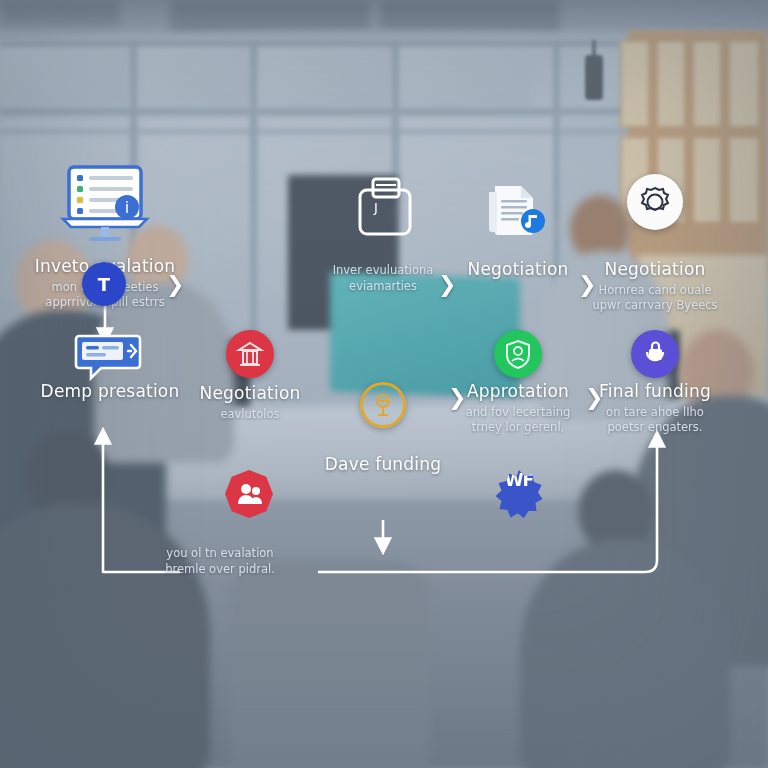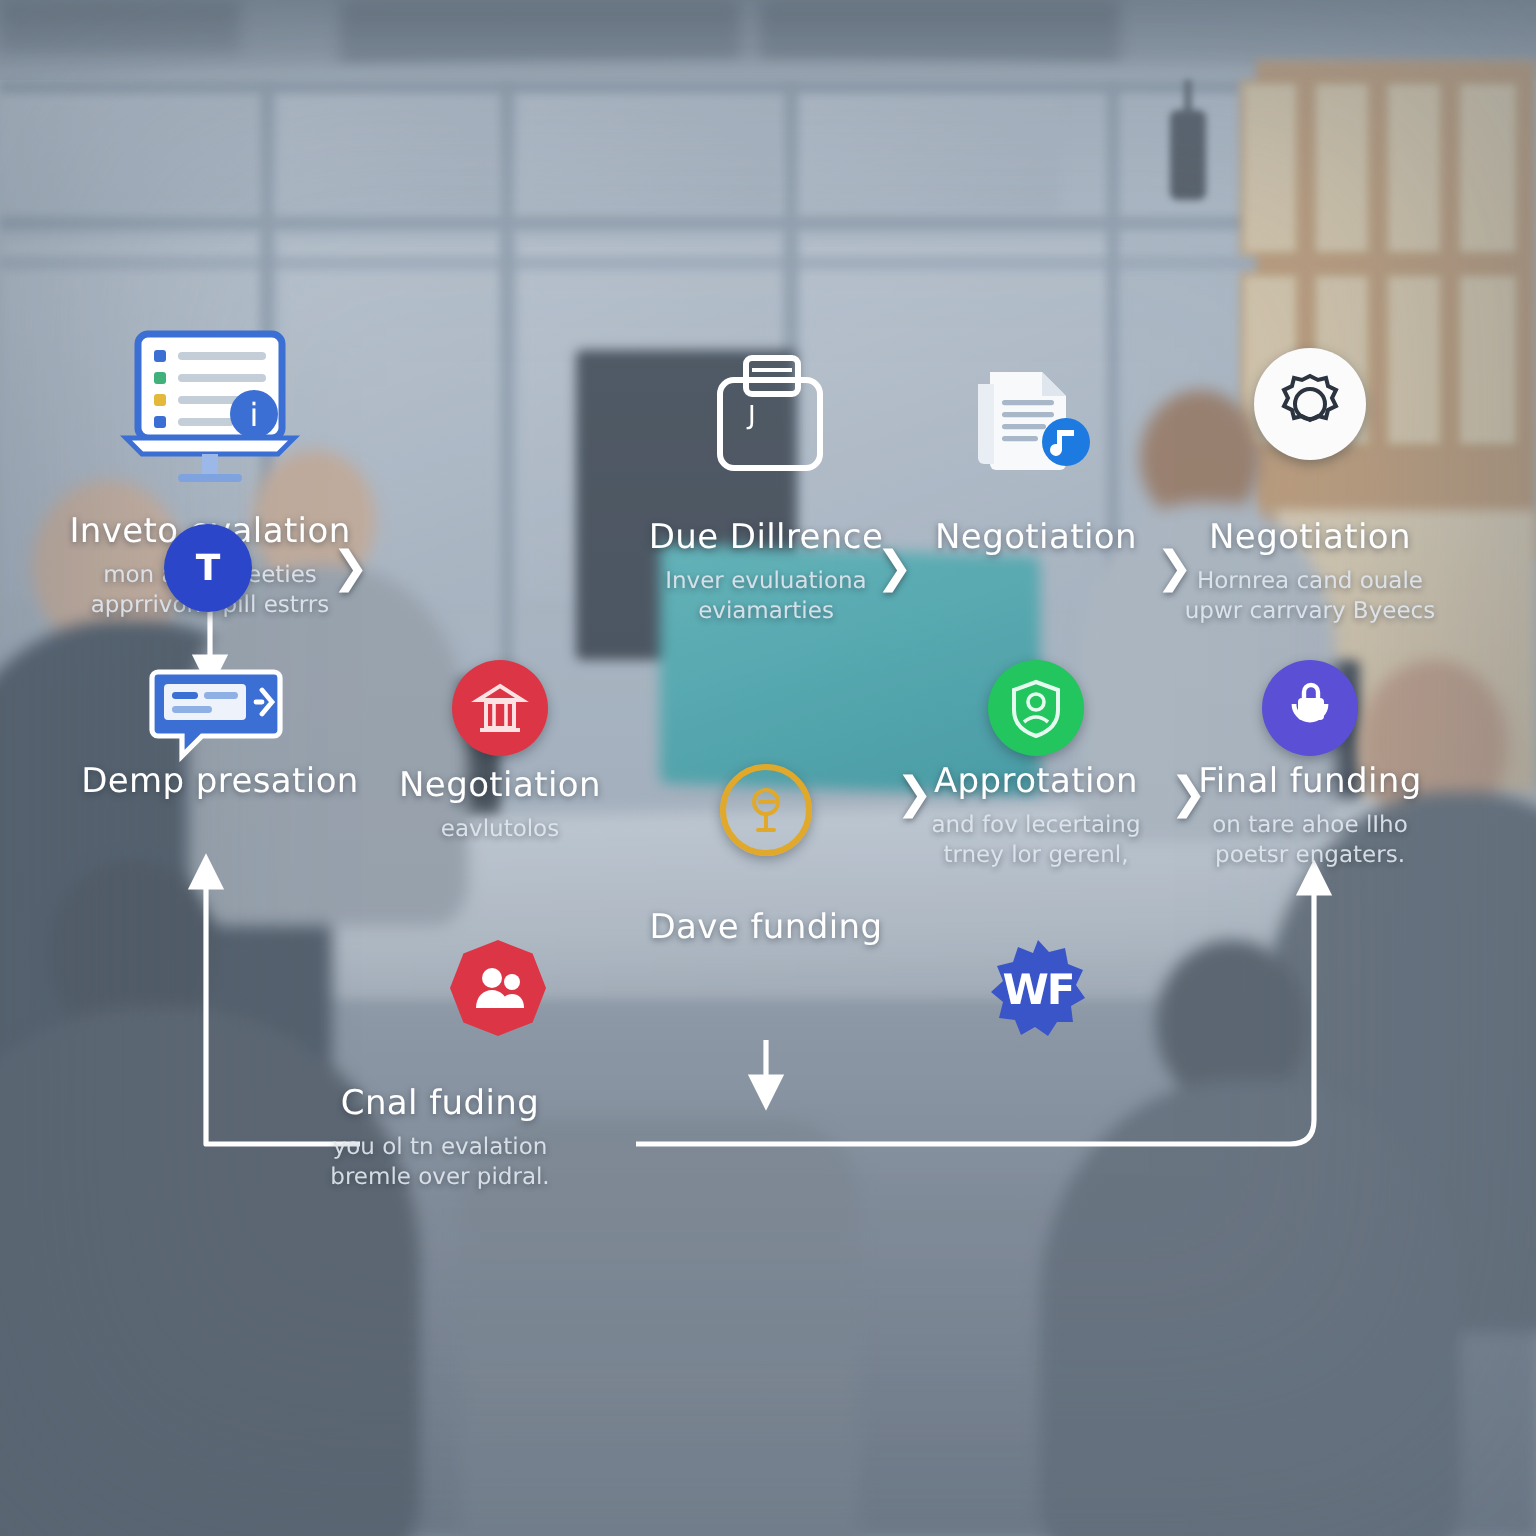--- a/index.html
+++ b/index.html
@@ -146,22 +146,22 @@
   .badge-red   { background:#dc3545; }
   .badge-green { background:#22c55e; }
   .badge-purple{ background:#5b4fd6; }
   .badge-blue  { background:#2b46c8; }
   .badge-white { background:#fbfbfb; }
   .badge-gold  { background:transparent; border:3px solid #e0a92b; }
 
   .starburst {
     background:#3a55c8;
     clip-path:polygon(50% 0%,61% 12%,77% 8%,80% 24%,95% 30%,88% 45%,97% 58%,83% 66%,85% 82%,69% 82%,60% 96%,47% 87%,33% 95%,27% 80%,11% 78%,15% 62%,3% 52%,15% 41%,9% 26%,25% 22%,30% 7%,45% 13%);
-    display:flex; align-items:center; justify-content:center;
-    color:#fff; font-weight:bold; font-size:21px; letter-spacing:-1px;
+    display:flex; align-items:flex-start; justify-content:center;
+    color:#fff; font-weight:bold; font-size:17px; letter-spacing:-1px;
   }
   .heptagon {
     background:#dc3545;
     clip-path:polygon(50% 0%,86% 14%,100% 50%,86% 86%,50% 100%,14% 86%,0% 50%,14% 14%);
     display:flex; align-items:center; justify-content:center;
   }
 
   svg { display:block; overflow:visible; }
 
   
@@ -302,21 +302,20 @@
     <div class="node" style="left:293px;top:168px;width:180px;">
       <div class="node-icon" style="top:8px;left:92px;">
         <svg width="62" height="62" viewBox="0 0 62 62">
           <rect x="6" y="14" width="50" height="44" rx="7" fill="none" stroke="#ffffff" stroke-width="3"></rect>
           <rect x="19" y="3" width="26" height="18" rx="3" fill="none" stroke="#ffffff" stroke-width="3"></rect>
           <line x1="22" y1="9" x2="42" y2="9" stroke="#ffffff" stroke-width="2"></line>
           <text x="20" y="36" font-size="13" fill="#ffffff" font-family="DejaVu Sans, sans-serif">J</text>
         </svg>
       </div>
       <div class="node-text" style="top:92px;left:90px;">
-        <div class="node-title">Due Dillrence</div>
         <div class="node-desc">
           <span>Inver evuluationa</span><br>
           <span>eviamarties</span>
         </div>
       </div>
     </div>
     <div class="chev" style="left:438px;top:272px;">❯</div>
 
     <div class="node" style="left:428px;top:168px;width:180px;">
       <div class="node-icon" style="top:6px;left:90px;">
@@ -461,21 +460,20 @@
     </div>
 
     <div class="node" style="left:494px;top:470px;">
       <div class="starburst" style="width:50px;height:50px;">
         <span>WF</span>
       </div>
     </div>
 
     <div class="node" style="left:130px;top:543px;width:180px;">
       <div class="node-text" style="top:0;left:90px;">
-        <div class="node-title">Cnal fuding</div>
         <div class="node-desc">
           <span>you ol tn evalation</span><br>
           <span>bremle over pidral.</span>
         </div>
       </div>
     </div>
 
   </div>
 </div>
 

